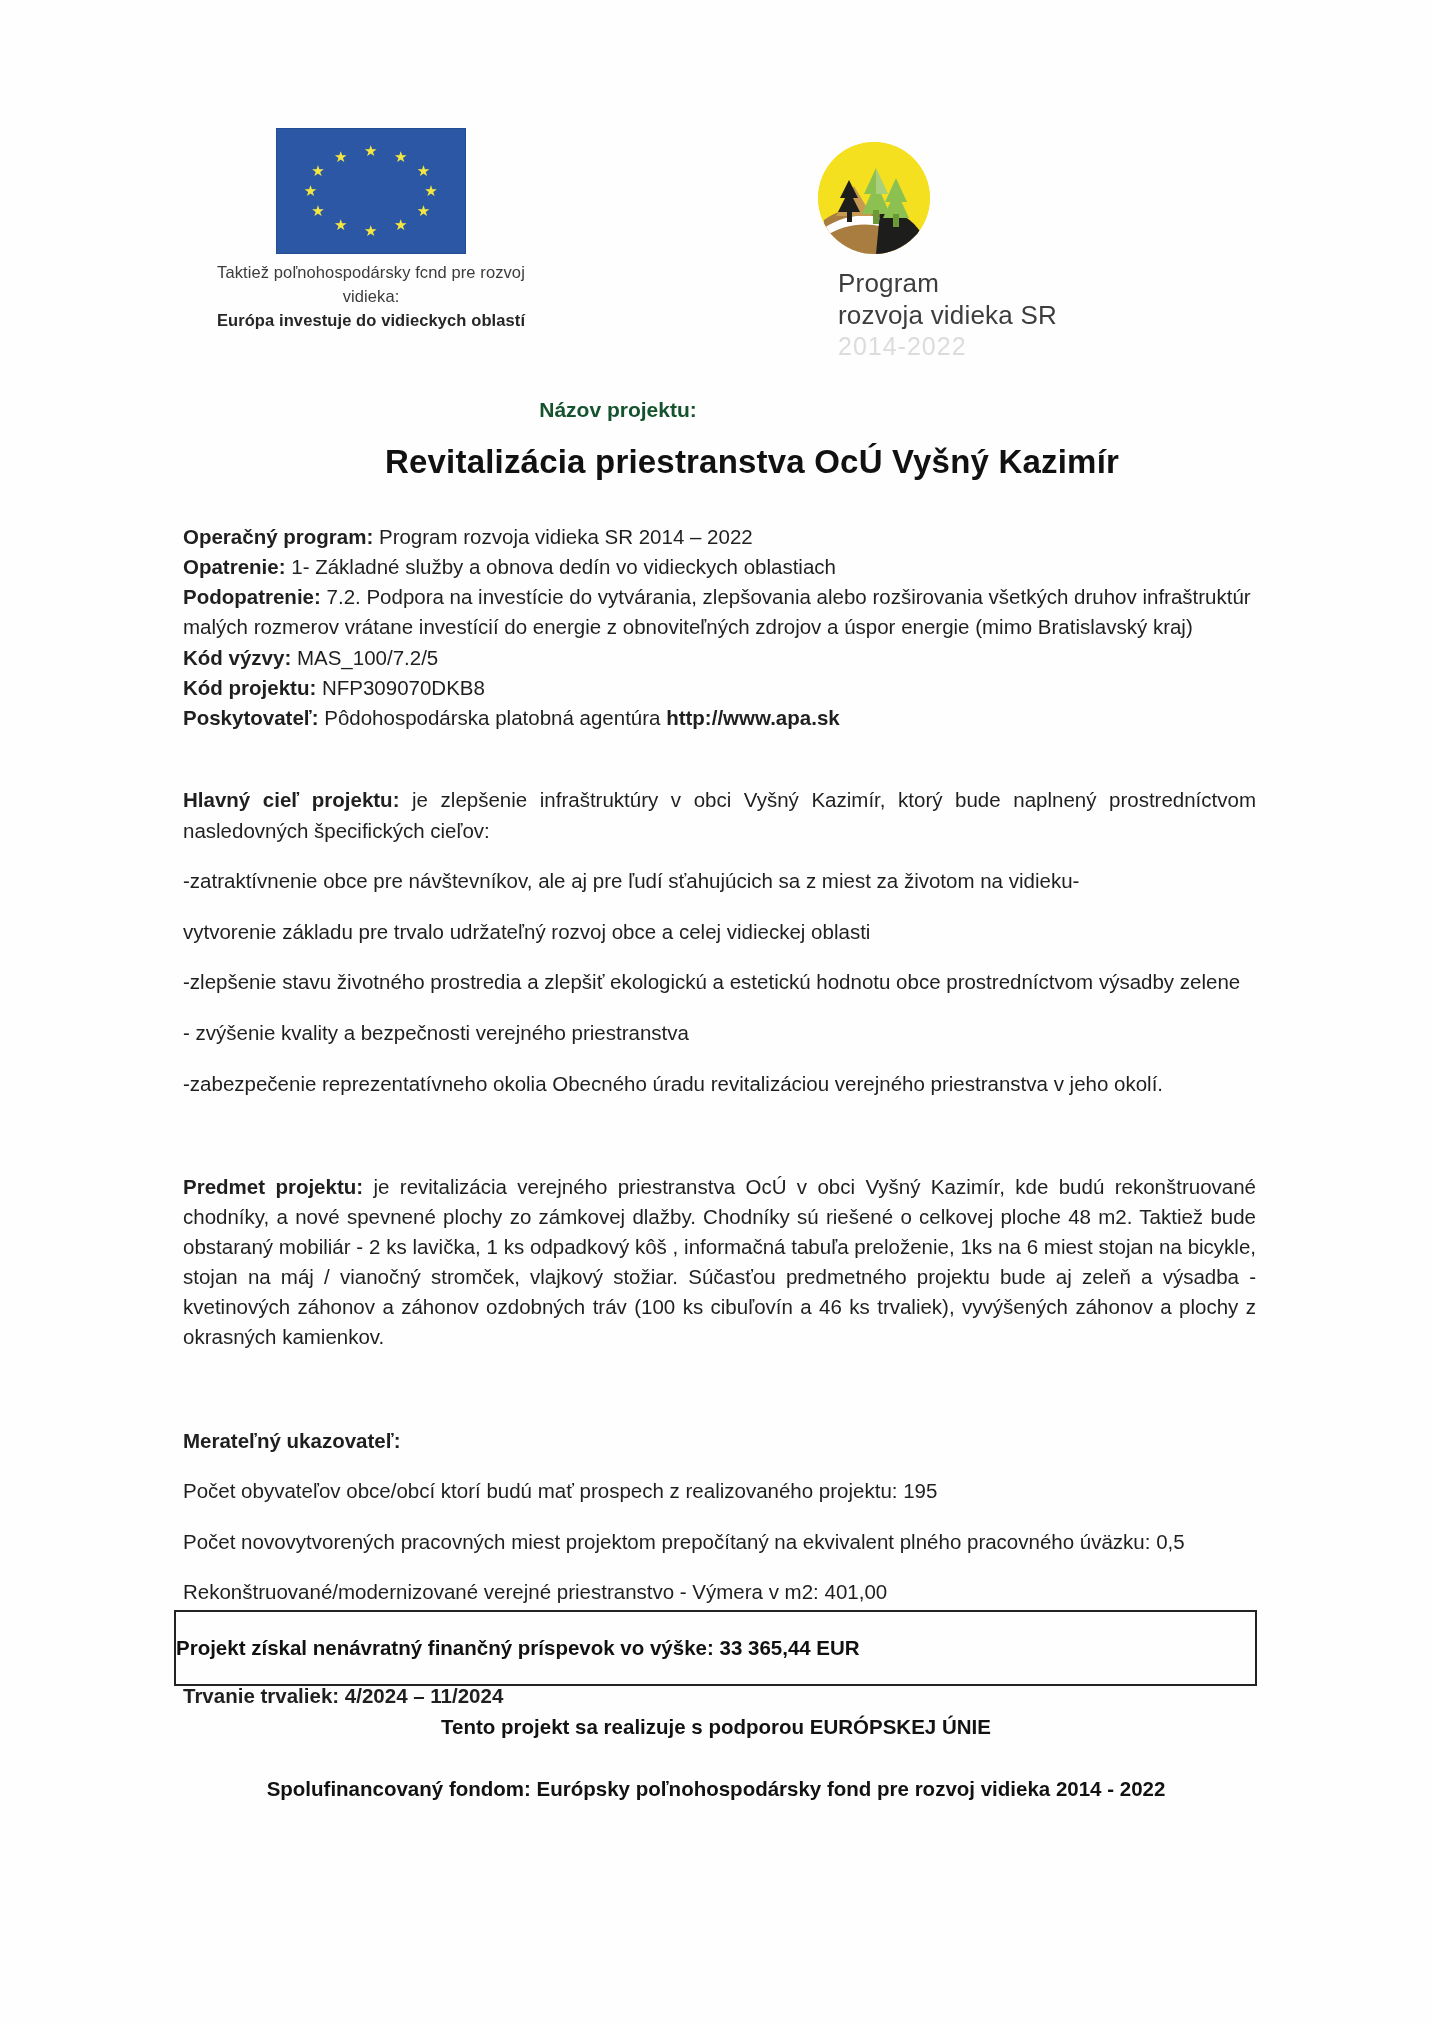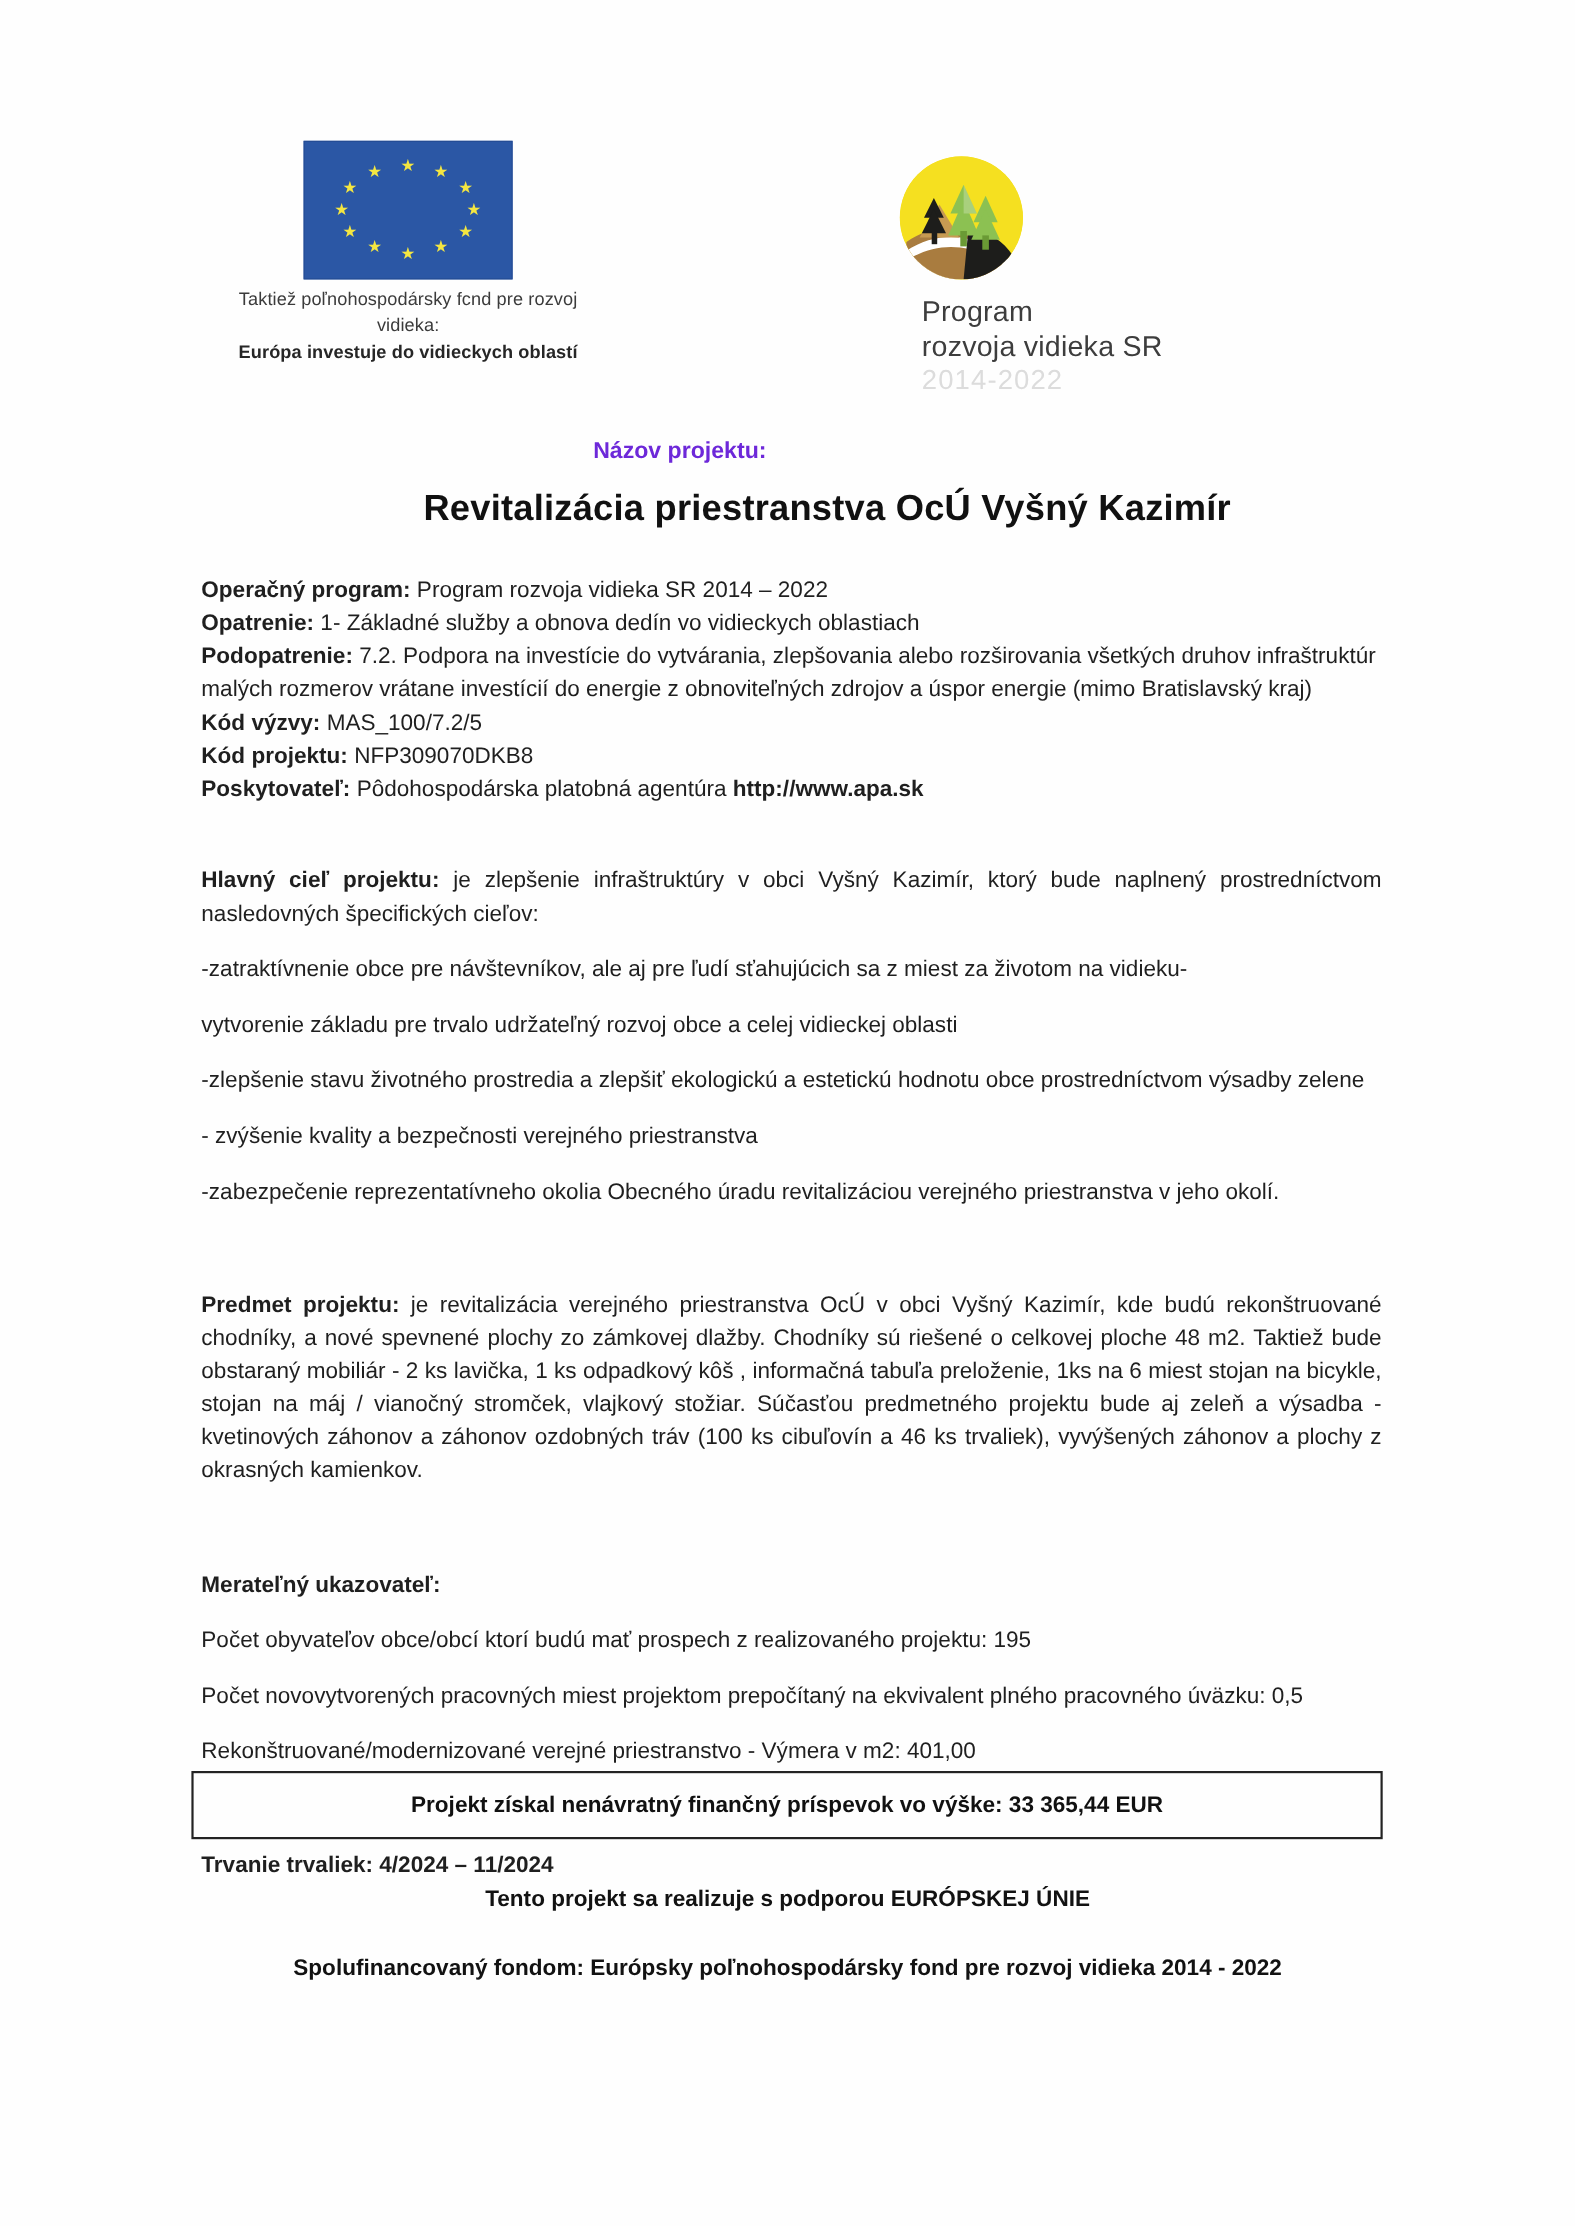--- a/index.html
+++ b/index.html
@@ -121,21 +121,21 @@
 
   
   .title-label {
     position: absolute;
     top: 398px;
     left: 0;
     width: 1236px;
     text-align: center;
     font-size: 21px;
     font-weight: bold;
-    color: #6d28d9;
+    color: #14532d;
   }
   .doc-title {
     position: absolute;
     top: 443px;
     left: 0;
     width: 1432px;
     text-align: center;
     font-size: 33px;
     font-weight: bold;
     color: #111111;
@@ -161,26 +161,26 @@
   .gap-lg { height: 32px; }
 
   .meta-lines p { margin: 0; }
 
   
   .amount-box {
     position: absolute;
     left: 174px;
     top: 1610px;
     width: 1083px;
-    height: 62px;
+    height: 76px;
     border: 2px solid #232323;
     box-sizing: border-box;
     display: flex;
     align-items: center;
-    justify-content: center;
+    justify-content: flex-start;
   }
   .amount-box span {
     font-size: 20.5px;
     font-weight: bold;
     color: #111111;
   }
 
   
   .footer {
     position: absolute;

